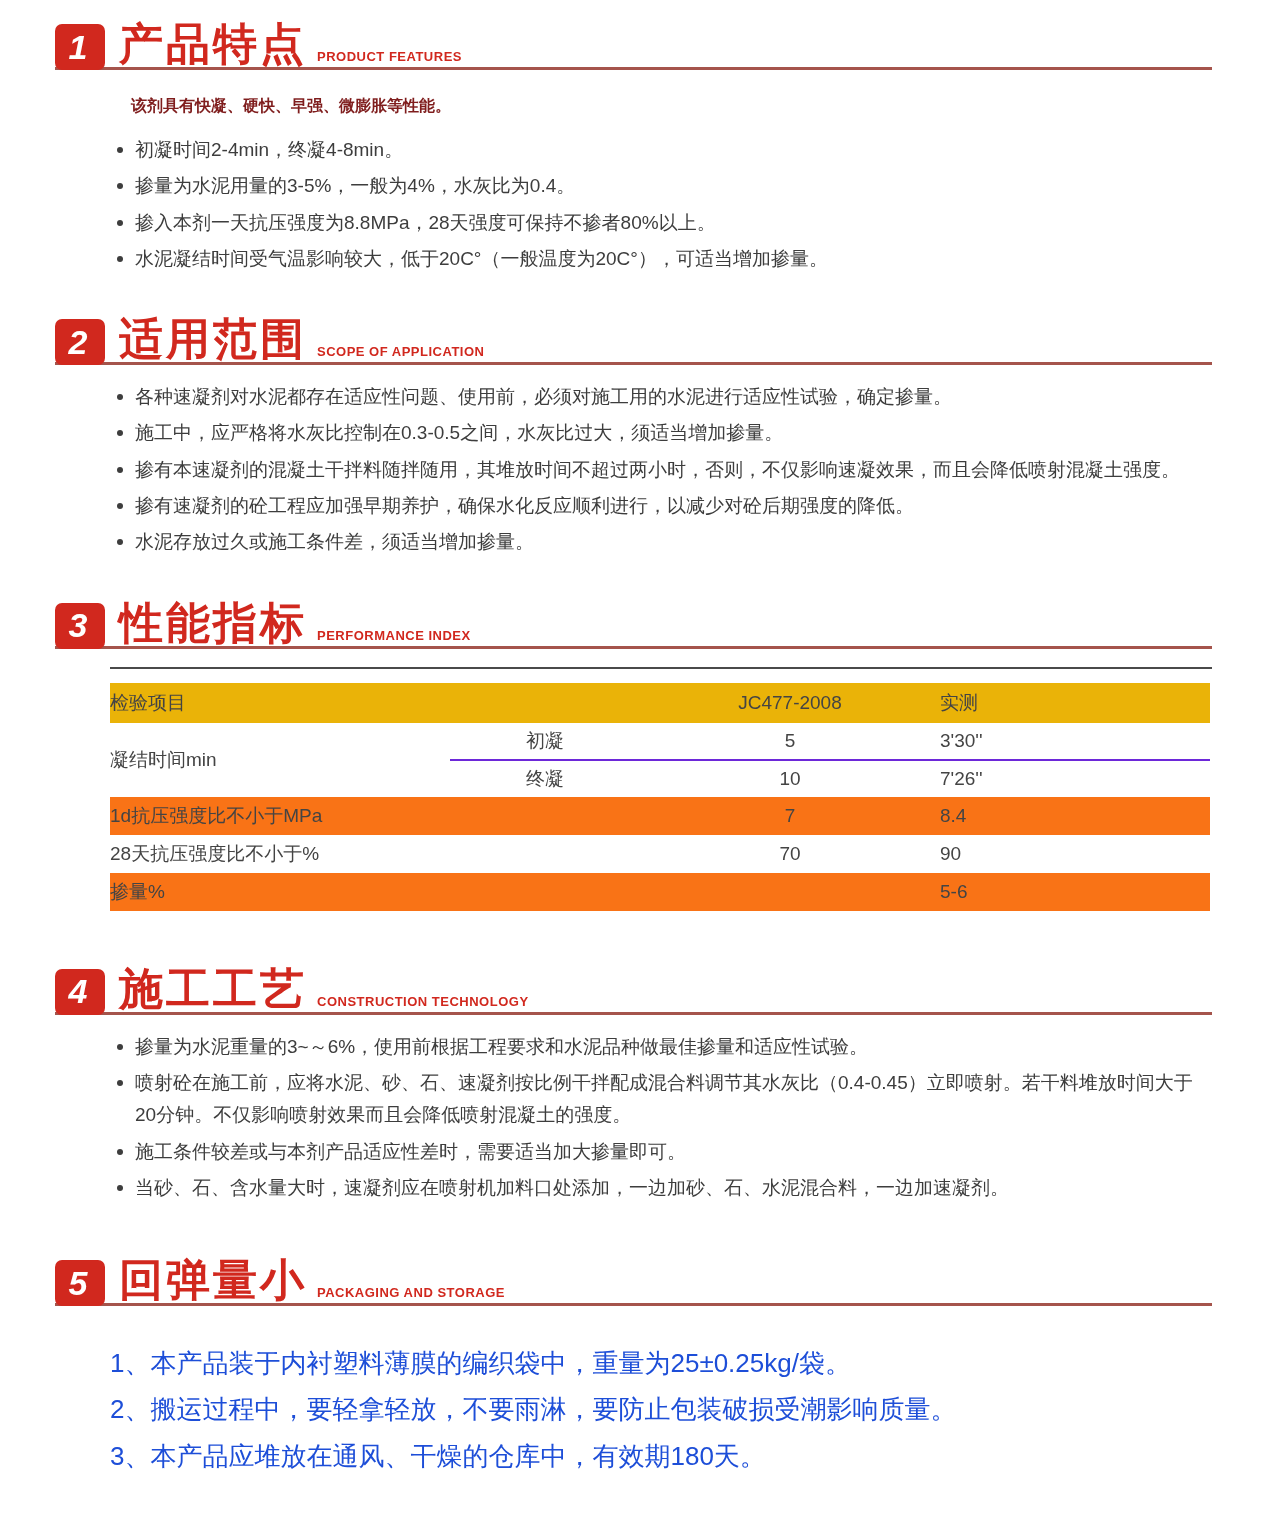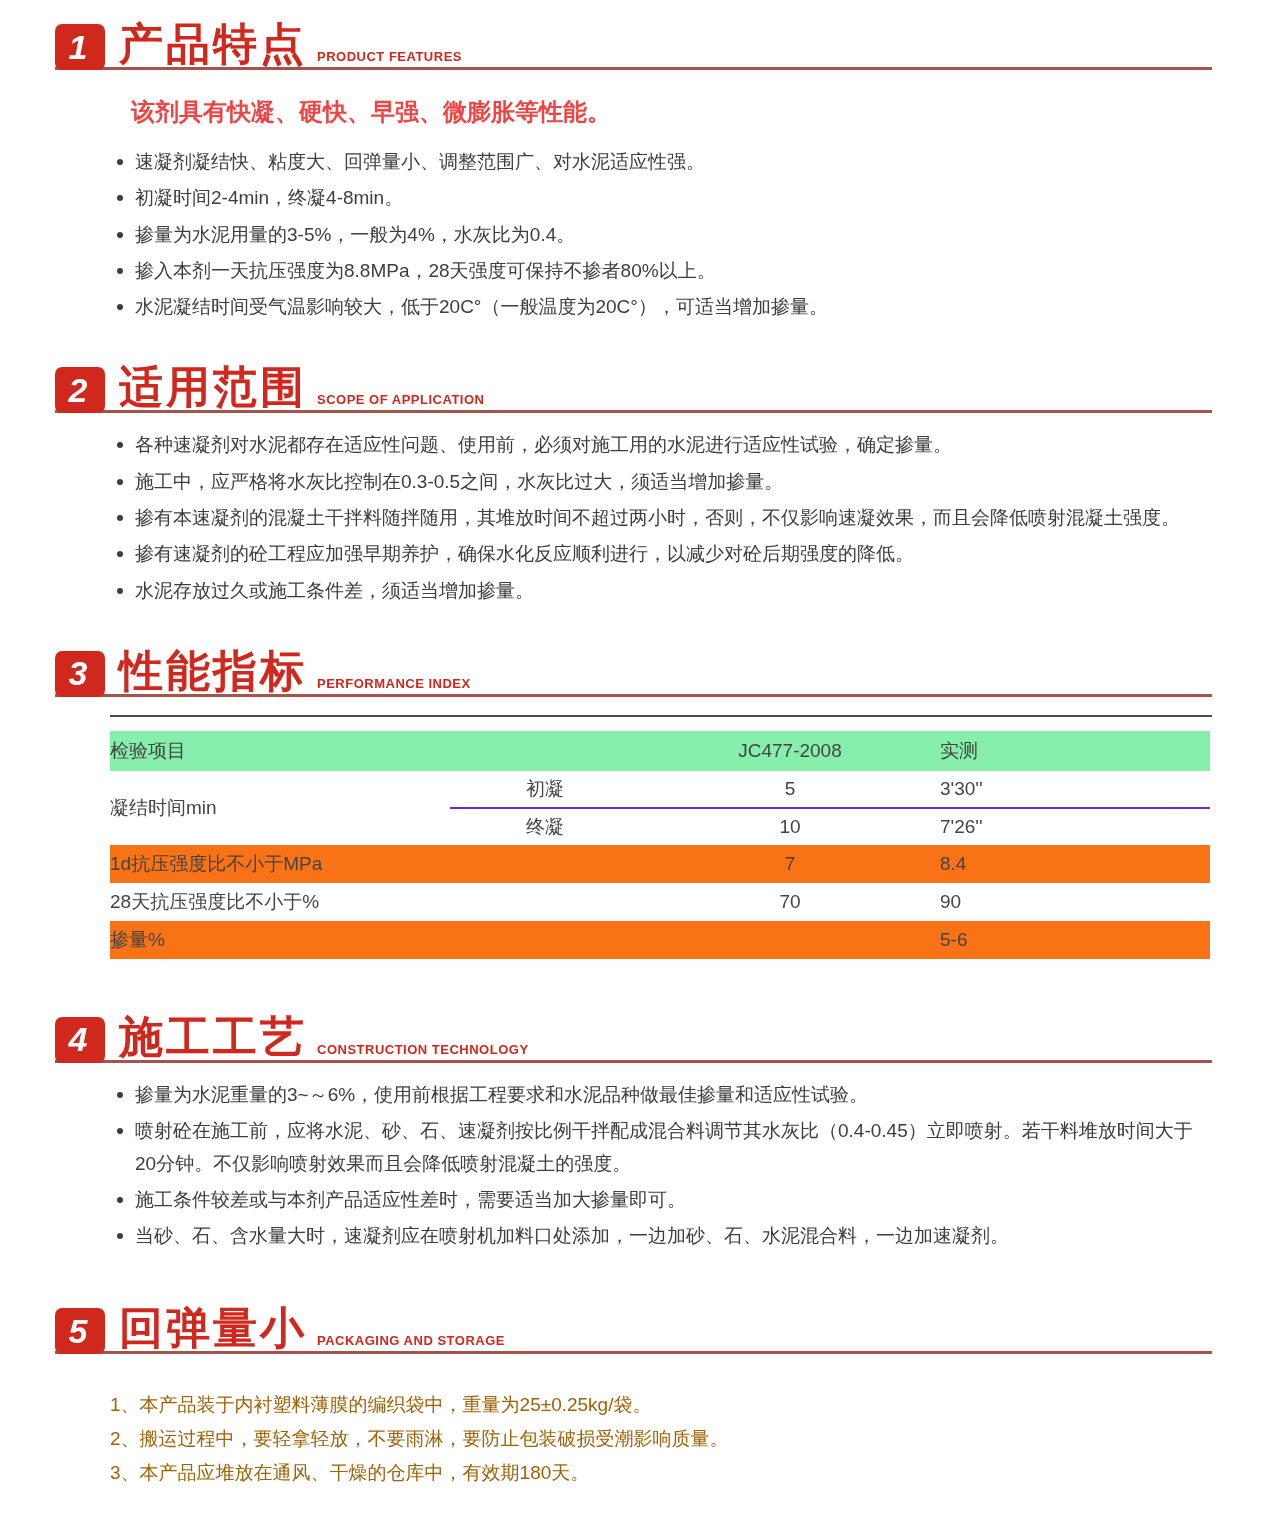--- a/index.html
+++ b/index.html
@@ -51,56 +51,56 @@
     color:#d1281e;
     line-height:1;
     margin-bottom:7px;
     letter-spacing:0.5px;
   }
   
   .sec-content{margin-left:115px;margin-right:68px;}
   .lead{
     margin-top:24px;
     padding-left:16px;
-    font-size:24px;font-weight:bold;color:#ef4444;
+    font-size:16px;font-weight:bold;color:#7f1d1d;
     line-height:1.5;
   }
   .bullets{margin-top:16px;}
   .bullet{
     position:relative;
     padding-left:20px;
     font-size:19px;
     line-height:1.7;
     margin-bottom:4px;
     color:#3d3d3d;
   }
   .bullet .dot{
     position:absolute;left:2px;top:13px;
     width:6px;height:6px;border-radius:50%;
     background:#3d3d3d;
   }
   .numbered{margin-top:34px;margin-left:110px;margin-right:68px;}
   .num-item{
-    font-size:19px;line-height:1.78;color:#a16207;
+    font-size:26px;line-height:1.78;color:#1d4ed8;
   }
   
   .table-wrap{margin:18px 68px 0 110px;}
   .table-topline{height:2px;background:#4a4a4a;margin-bottom:14px;}
   table.perf{
     width:1100px;border-collapse:collapse;table-layout:fixed;
     font-size:19px;color:#444444;
   }
   table.perf col.c1{width:340px;}
   table.perf col.c2{width:190px;}
   table.perf col.c3{width:300px;}
   table.perf col.c4{width:270px;}
   table.perf th,table.perf td{
     font-weight:normal;padding:0;vertical-align:middle;
   }
-  table.perf thead tr{height:40px;background:#86efac;}
+  table.perf thead tr{height:40px;background:#eab308;}
   table.perf tbody tr{height:38px;}
   table.perf tbody tr.sub{height:37px;}
   table.perf tr.g{background:#f97316;}
   table.perf tr.w{background:#ffffff;}
   td.cell-item,th.cell-item{text-align:left;padding-left:20px;}
   td.cell-sub{text-align:center;}
   td.cell-std,th.cell-std{text-align:center;}
   td.cell-meas,th.cell-meas{text-align:left;padding-left:97px;}
   tr.divider td{border-top:2px solid #6d28d9;}
   
@@ -118,21 +118,20 @@
   <div class="sec sec1">
     <div class="sec-header">
       <div class="sec-underline"></div>
       <div class="sec-badge">1</div>
       <div class="sec-title-cn">产品特点</div>
       <div class="sec-title-en">PRODUCT FEATURES</div>
     </div>
     <div class="sec-content">
       <div class="lead">该剂具有快凝、硬快、早强、微膨胀等性能。</div>
       <div class="bullets">
-        <div class="bullet"><span class="dot"></span><span>速凝剂凝结快、粘度大、回弹量小、调整范围广、对水泥适应性强。</span></div>
         <div class="bullet"><span class="dot"></span><span>初凝时间2-4min，终凝4-8min。</span></div>
         <div class="bullet"><span class="dot"></span><span>掺量为水泥用量的3-5%，一般为4%，水灰比为0.4。</span></div>
         <div class="bullet"><span class="dot"></span><span>掺入本剂一天抗压强度为8.8MPa，28天强度可保持不掺者80%以上。</span></div>
         <div class="bullet"><span class="dot"></span><span>水泥凝结时间受气温影响较大，低于20C°（一般温度为20C°），可适当增加掺量。</span></div>
       </div>
     </div>
   </div>
 
   <div class="sec sec2">
     <div class="sec-header">

